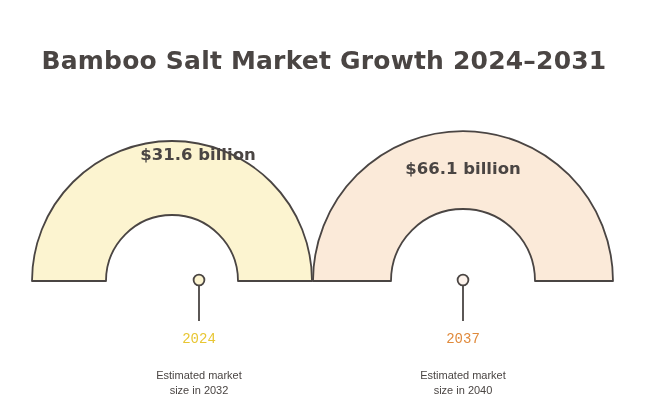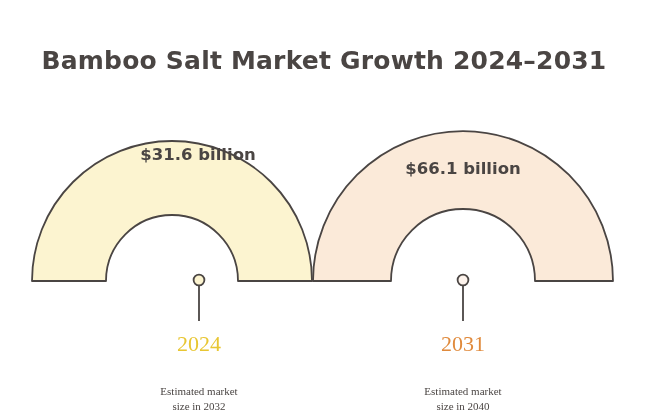--- a/index.html
+++ b/index.html
@@ -44,33 +44,33 @@
     font-size: 16.5px;
     font-weight: bold;
     fill: #4a4543;
     text-anchor: middle;
     dominant-baseline: middle;
   }
   .year-label {
     position: absolute;
     width: 180px;
     text-align: center;
-    font-size: 22px;
-    font-family: Liberation Serif, serif;
+    font-size: 14px;
+    font-family: Liberation Mono, monospace;
     top: 331px;
   }
   .caption {
     position: absolute;
     width: 200px;
     text-align: center;
     font-size: 11px;
     line-height: 15px;
     color: #4a4543;
-    top: 384px;
-    font-family: Liberation Serif, serif;
+    top: 368px;
+    font-family: Liberation Sans, sans-serif;
   }
   .caption .cap-line { display: block; }
 </style>
 </head>
 <body>
 
 <div id="chart-root">
 
   <div class="chart-title">Bamboo Salt Market Growth 2024–2031</div>
 
@@ -88,21 +88,21 @@
       <circle cx="199" cy="280" r="5.4" fill="#fcf4d0" stroke="#4a4543" stroke-width="1.8"></circle>
     </g>
     <g>
       <line x1="463" y1="286" x2="463" y2="321" stroke="#4a4543" stroke-width="1.8"></line>
       <circle cx="463" cy="280" r="5.4" fill="#fdf3ec" stroke="#4a4543" stroke-width="1.8"></circle>
     </g>
   </svg>
 
   <div class="year-label" style="left:109px; color:#e8c633;">2024</div>
 
-  <div class="year-label" style="left:373px; color:#e08a3c;">2031</div>
+  <div class="year-label" style="left:373px; color:#e08a3c;">2037</div>
 
   <div class="caption" style="left:99px;">
     <span class="cap-line">Estimated market</span>
     <span class="cap-line">size in 2032</span>
   </div>
 
   <div class="caption" style="left:363px;">
     <span class="cap-line">Estimated market</span>
     <span class="cap-line">size in 2040</span>
   </div>

